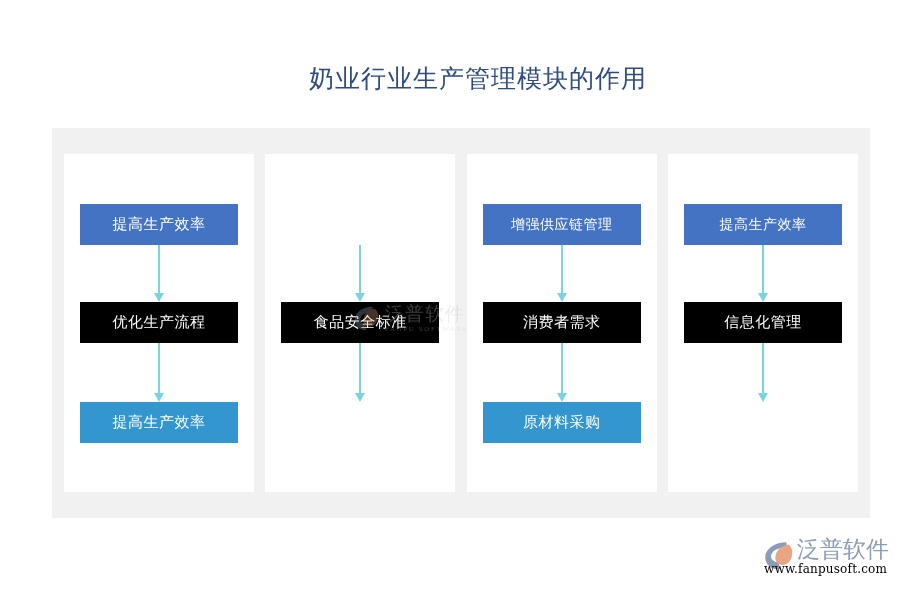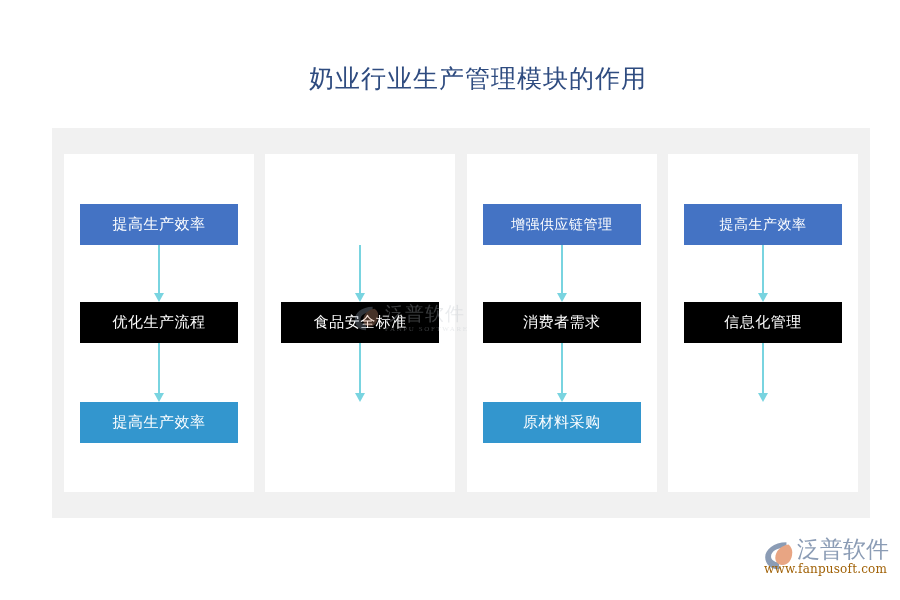--- a/index.html
+++ b/index.html
@@ -174,21 +174,21 @@
   .brand .brand-cn {
     font-size: 23px;
     line-height: 26px;
     color: #8b9cb5;
     letter-spacing: 0px;
     font-family: "DejaVu Sans", "Liberation Sans", sans-serif;
   }
   .brand .brand-url {
     font-size: 12px;
     line-height: 15px;
-    color: #a16207;
+    color: #000000;
     letter-spacing: 0.2px;
     font-family: "DejaVu Serif", "Liberation Serif", serif;
     margin-left: -33px;
   }
 </style>
 </head>
 <body>
 
 <div class="page-title">奶业行业生产管理模块的作用</div>
 

